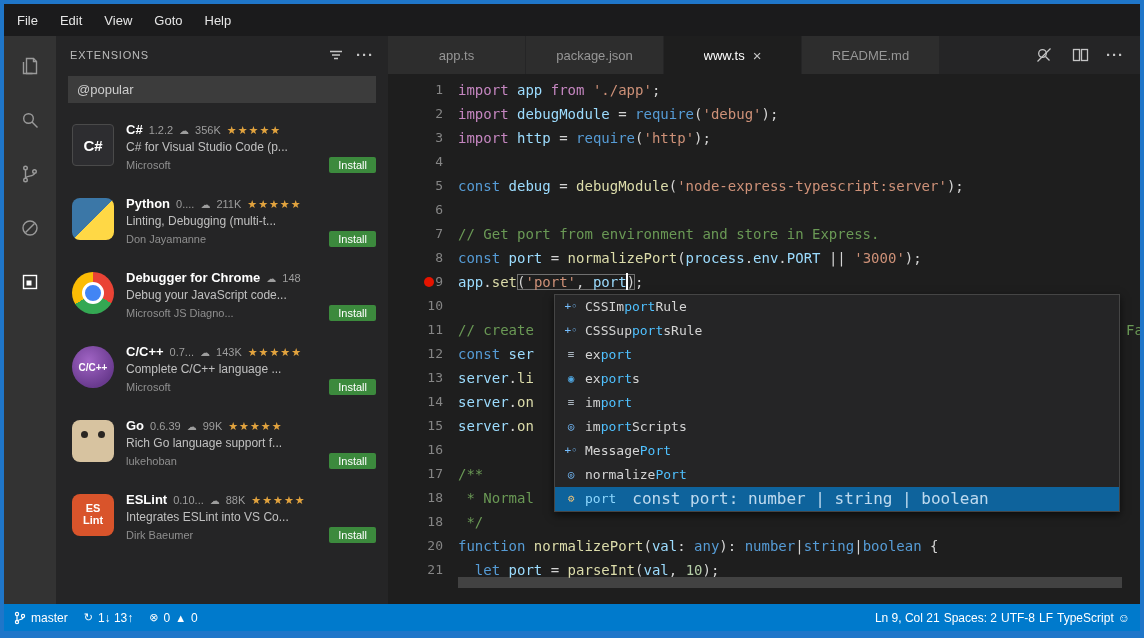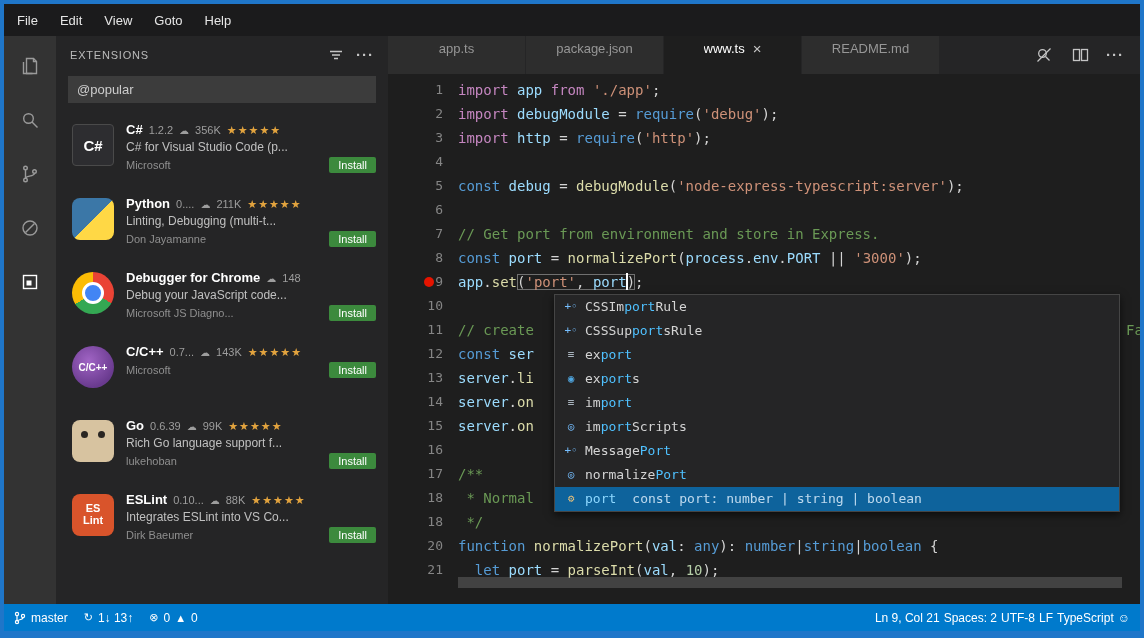--- a/index.html
+++ b/index.html
@@ -49,21 +49,21 @@
   .ext-stars{color:var(--stars,#e2a33e);letter-spacing:1px}
   .ext-desc{color:#c0c0c0;font-size:12px;margin-top:3px;white-space:nowrap;overflow:hidden;text-overflow:ellipsis}
   .ext-line3{display:flex;align-items:center;margin-top:3px}
   .ext-pub{color:#8f8f8f;flex:1;white-space:nowrap;overflow:hidden}
   .install-btn{background:var(--install-button,#3c8a3d);color:#fff;border:none;font-size:11px;padding:2px 9px;border-radius:2px;font-family:"Liberation Sans",sans-serif;margin-right:2px;cursor:pointer}
 
   
   .editor{flex:1;display:flex;flex-direction:column;min-width:0}
   .tabbar{height:38px;background:#252526;display:flex;flex:none;align-items:stretch}
   .tabs{display:flex}
-  .tab{width:137px;background:#2d2d2d;margin-right:1px;display:flex;align-items:flex-end;justify-content:center;font-size:13px;color:#969696;padding:18px 8px}
+  .tab{width:137px;background:#2d2d2d;margin-right:1px;display:flex;align-items:flex-start;justify-content:center;font-size:13px;color:#969696;padding:12px 8px}
   .tab.active{background:#1e1e1e;color:#ffffff}
   .tab-label{white-space:nowrap;overflow:hidden}
   .tab-close{color:#c8c8c8;margin-left:8px;font-size:15px;line-height:1}
   .tab-actions{margin-left:auto;display:flex;align-items:center;gap:16px;padding-right:16px}
   .tab-actions svg{stroke:#c5c5c5;fill:none;stroke-width:1.3}
   .code-area{flex:1;position:relative;overflow:hidden;background:#1e1e1e;font-family:"DejaVu Sans Mono",monospace;font-size:14px;line-height:24px;padding-top:4px}
   .code-row{display:flex;height:24px;position:relative;white-space:pre}
   .gutter{width:70px;flex:none;text-align:right;padding-right:15px;color:#858585;font-size:13px}
   .bp{position:absolute;left:36px;top:7px;width:10px;height:10px;border-radius:50%;background:var(--breakpoint,#e51400)}
   .code-text{flex:1;position:relative;color:#d4d4d4}
@@ -78,21 +78,21 @@
   .sg-row{height:24px;display:flex;align-items:center;padding:0 6px;color:#d4d4d4;white-space:pre;overflow:hidden}
   .sg-row.selected{background:var(--suggest-selected,#0e639c);color:#ffffff}
   .sg-icon{width:20px;flex:none;font-size:11px;text-align:center;margin-right:4px}
   .sgi-interface{color:#75beff}
   .sgi-keyword{color:#a8b3bd}
   .sgi-module{color:#4fa6e0}
   .sgi-function{color:#75beff}
   .sgi-property{color:#e8c07a}
   .sg-match{color:var(--match-highlight,#4fc1ff)}
   .sg-row.selected .sg-match{color:#8ed8ff}
-  .sg-detail{margin-left:16px;color:#d0e6f7;opacity:.9;font-size:13px;white-space:nowrap;overflow:hidden}
+  .sg-detail{margin-left:16px;color:#d0e6f7;opacity:.9;font-size:16px;white-space:nowrap;overflow:hidden}
 
   
   .statusbar{height:27px;background:var(--status-bar,#007acc);display:flex;align-items:center;color:#ffffff;font-size:12px;padding:0 10px;flex:none}
   .sb-left{display:flex;gap:16px;align-items:center}
   .sb-right{margin-left:auto;display:flex;gap:4px;align-items:center}
   .sb-item{display:flex;align-items:center;gap:5px;white-space:nowrap}
   .sb-ico{font-size:11px}
   .sb-item svg{stroke:#ffffff;fill:none;stroke-width:1.2}
 </style>
 </head>
@@ -208,20 +208,21 @@
           <div class="ext-item">
             <div class="ext-icon icon-cpp">C/C++</div>
             <div class="ext-body">
               <div class="ext-line1">
                 <span class="ext-name">C/C++</span>
                 <span class="ext-ver">0.7...</span>
                 <span class="dl-icon">☁</span>
                 <span class="ext-installs">143K</span>
                 <span class="ext-stars">★★★★★</span>
               </div>
+              <div class="ext-desc">Complete C/C++ language ...</div>
               <div class="ext-line3">
                 <span class="ext-pub">Microsoft</span>
                 <button class="install-btn">Install</button>
               </div>
             </div>
           </div>
           <div class="ext-item">
             <div class="ext-icon icon-go"></div>
             <div class="ext-body">
               <div class="ext-line1">

